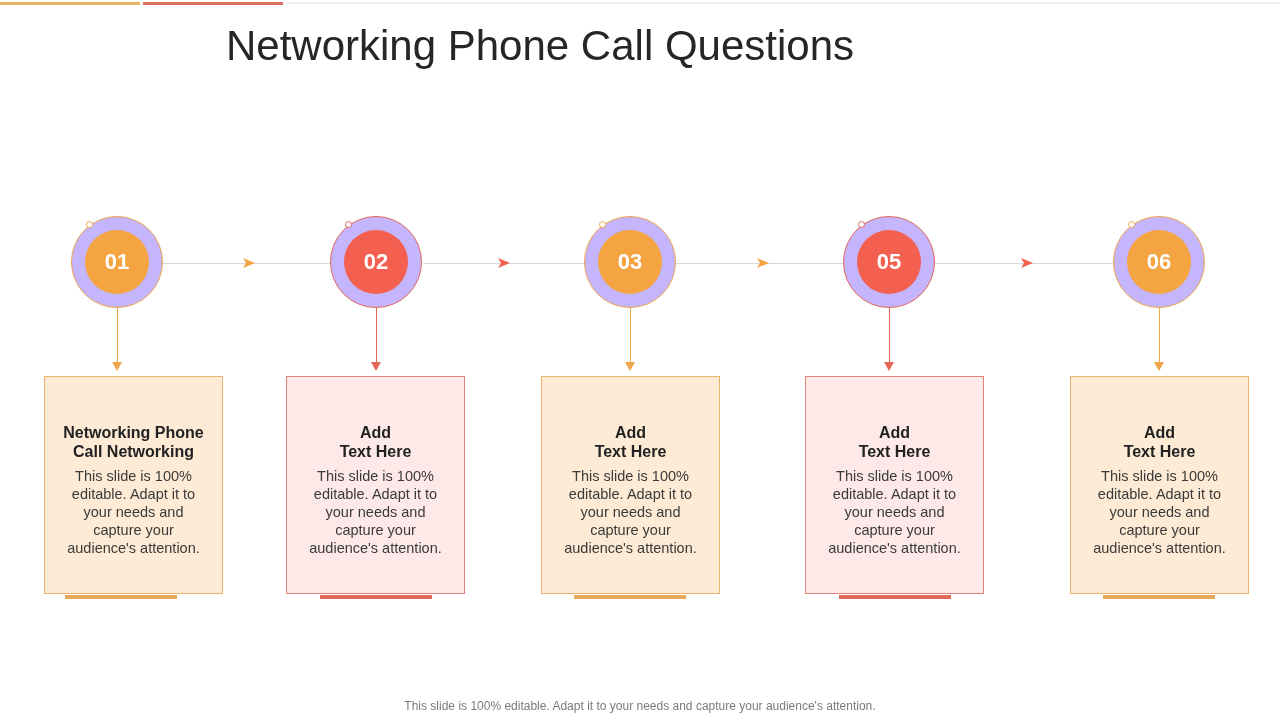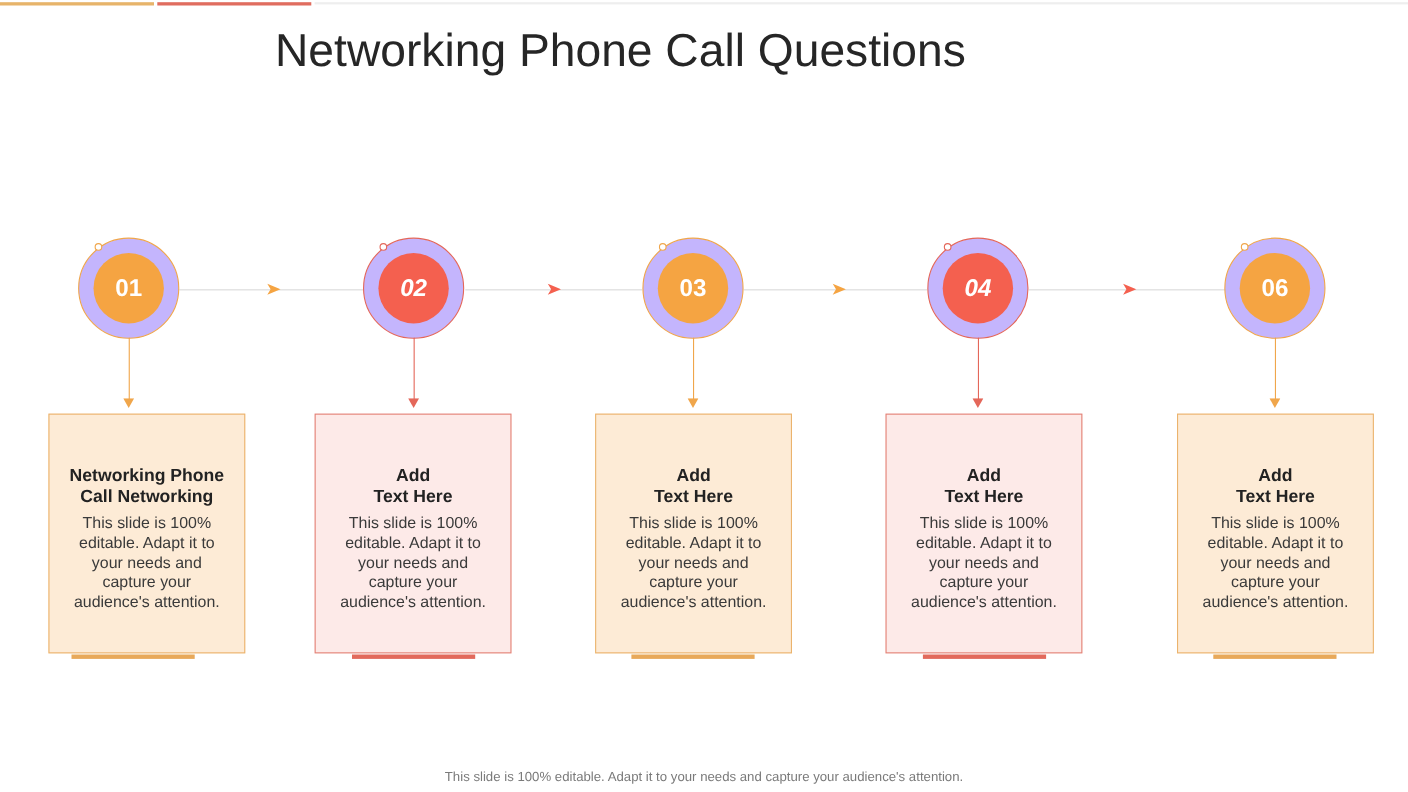--- a/index.html
+++ b/index.html
@@ -6,21 +6,21 @@
     html, body { width: 1280px; height: 720px; background: #ffffff; overflow: hidden; }
     body { position: relative; font-family: "Liberation Sans", sans-serif; color: #222; }
 
     .top-bar { position: absolute; top: 2px; height: 3px; }
     .top-bar.seg1 { left: 0; width: 140px; background: #e7b46a; }
     .top-bar.seg2 { left: 143px; width: 140px; background: #e06d5f; }
     .top-bar.seg3 { left: 286px; width: 994px; height: 2px; background: #eeeeee; }
 
     .title {
       position: absolute; top: 22px; left: 0; width: 1080px;
-      text-align: center; font-size: 42px; color: #262626; font-weight: normal; margin-left: 24px;
+      text-align: center; font-size: 42px; color: #262626; font-weight: normal;
     }
 
     .hline { position: absolute; top: 263px; height: 1px; background: #d9d9d9; }
 
     .h-arrow { position: absolute; top: 256px; width: 14px; height: 14px; }
 
     .ring {
       position: absolute; width: 92px; height: 92px; border-radius: 50%;
       border: 1px solid; background: #c4b5fd;
     }
@@ -44,21 +44,21 @@
     .card .card-title { font-size: 16px; font-weight: bold; color: #222; line-height: 19px; }
     .card .card-body { font-size: 14.5px; color: #3a3a3a; line-height: 18px; margin-top: 6px; padding: 0 6px; }
     .card-underline { position: absolute; top: 595px; width: 112px; height: 4px; }
 
     .orange .ring, .orange .ring .dot { border-color: #f0a64b; }
     .orange .num { background: #f5a442; }
     .orange.vline { background: #f0a64b; }
     .orange.card { background: #fdebd6; border-color: #ebb36d; }
     .orange.card-underline { background: #e8a95a; }
 
-    .red .ring, .red .ring .dot { border-color: #e4675a; font-style: italic; }
+    .red .ring, .red .ring .dot { border-color: #e4675a; }
     .red .num { background: #f4604f; }
     .red.vline { background: #e4675a; }
     .red.card { background: #fdeae8; border-color: #e38277; }
     .red.card-underline { background: #e26a5c; }
 
     .footer {
       position: absolute; top: 699px; left: 0; width: 1280px; text-align: center;
       font-size: 12px; color: #7a7a7a;
     }
   </style>
@@ -142,21 +142,21 @@
     <div>Add</div>
     <div>Text Here</div>
   </div>
   <div class="card-body">This slide is 100% editable. Adapt it to your needs and capture your audience's attention.</div>
 </div>
 <div class="orange card-underline" style="left:574px;"></div>
 
 <div class="red">
   <div class="ring" style="left:843px; top:216px;">
     <div class="dot"></div>
-    <div class="num">04</div>
+    <div class="num">05</div>
   </div>
 </div>
 <div class="red vline" style="left:889px;"></div>
 <svg class="v-arrow" style="left:884px;" viewBox="0 0 10 10">
     <path d="M0 0 L10 0 L5 9 Z" fill="#e4675a"></path>
   </svg>
 <div class="red card" style="left:805px;">
   <div class="card-title">
     <div>Add</div>
     <div>Text Here</div>

